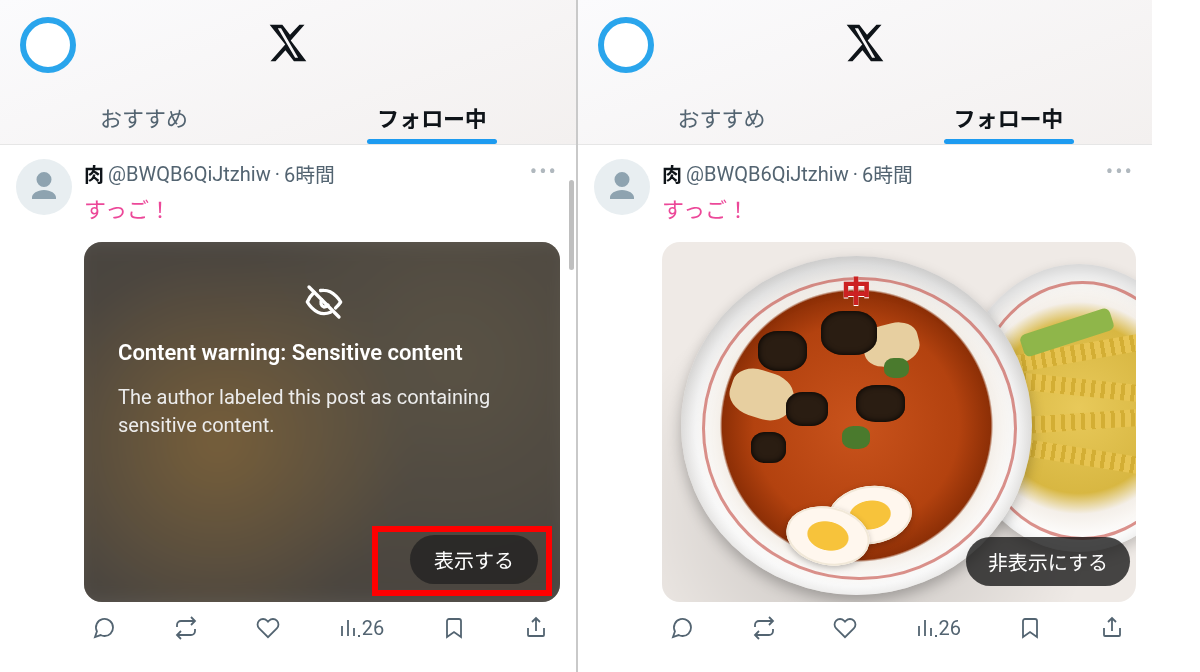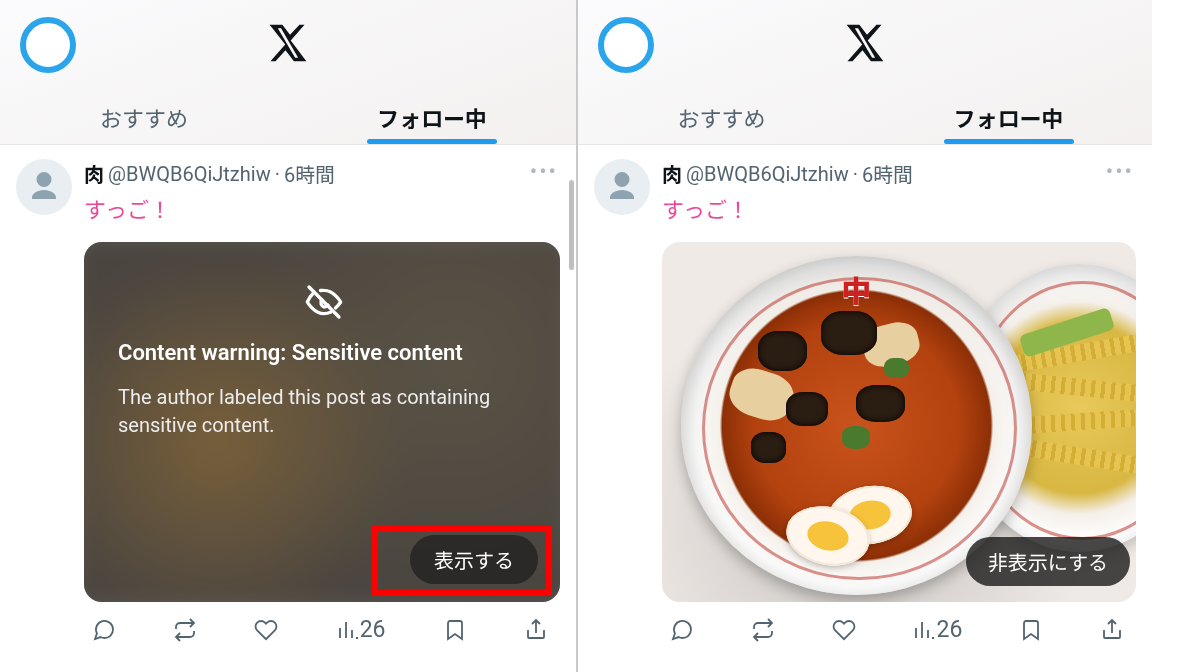--- a/index.html
+++ b/index.html
@@ -232,21 +232,21 @@
     border-radius: 999px;
     cursor:pointer;
   }
   .actions {
     display:flex;
     align-items:center;
     justify-content: space-between;
     padding: 14px 28px 4px 92px;
     color:#536471;
   }
-  .act { display:flex; align-items:center; font-size:23px; cursor:pointer; }
+  .act { display:flex; align-items:center; font-size:20px; cursor:pointer; }
   .act svg { width:24px; height:24px; stroke:#536471; fill:none; stroke-width:1.8; }
   .scrollbar-stub{
     position:absolute; right:2px; top:180px; width:5px; height:90px;
     background:#bfbfbf; border-radius:4px;
   }
 </style>
 </head>
 <body>
 
 <div class="pane left">

